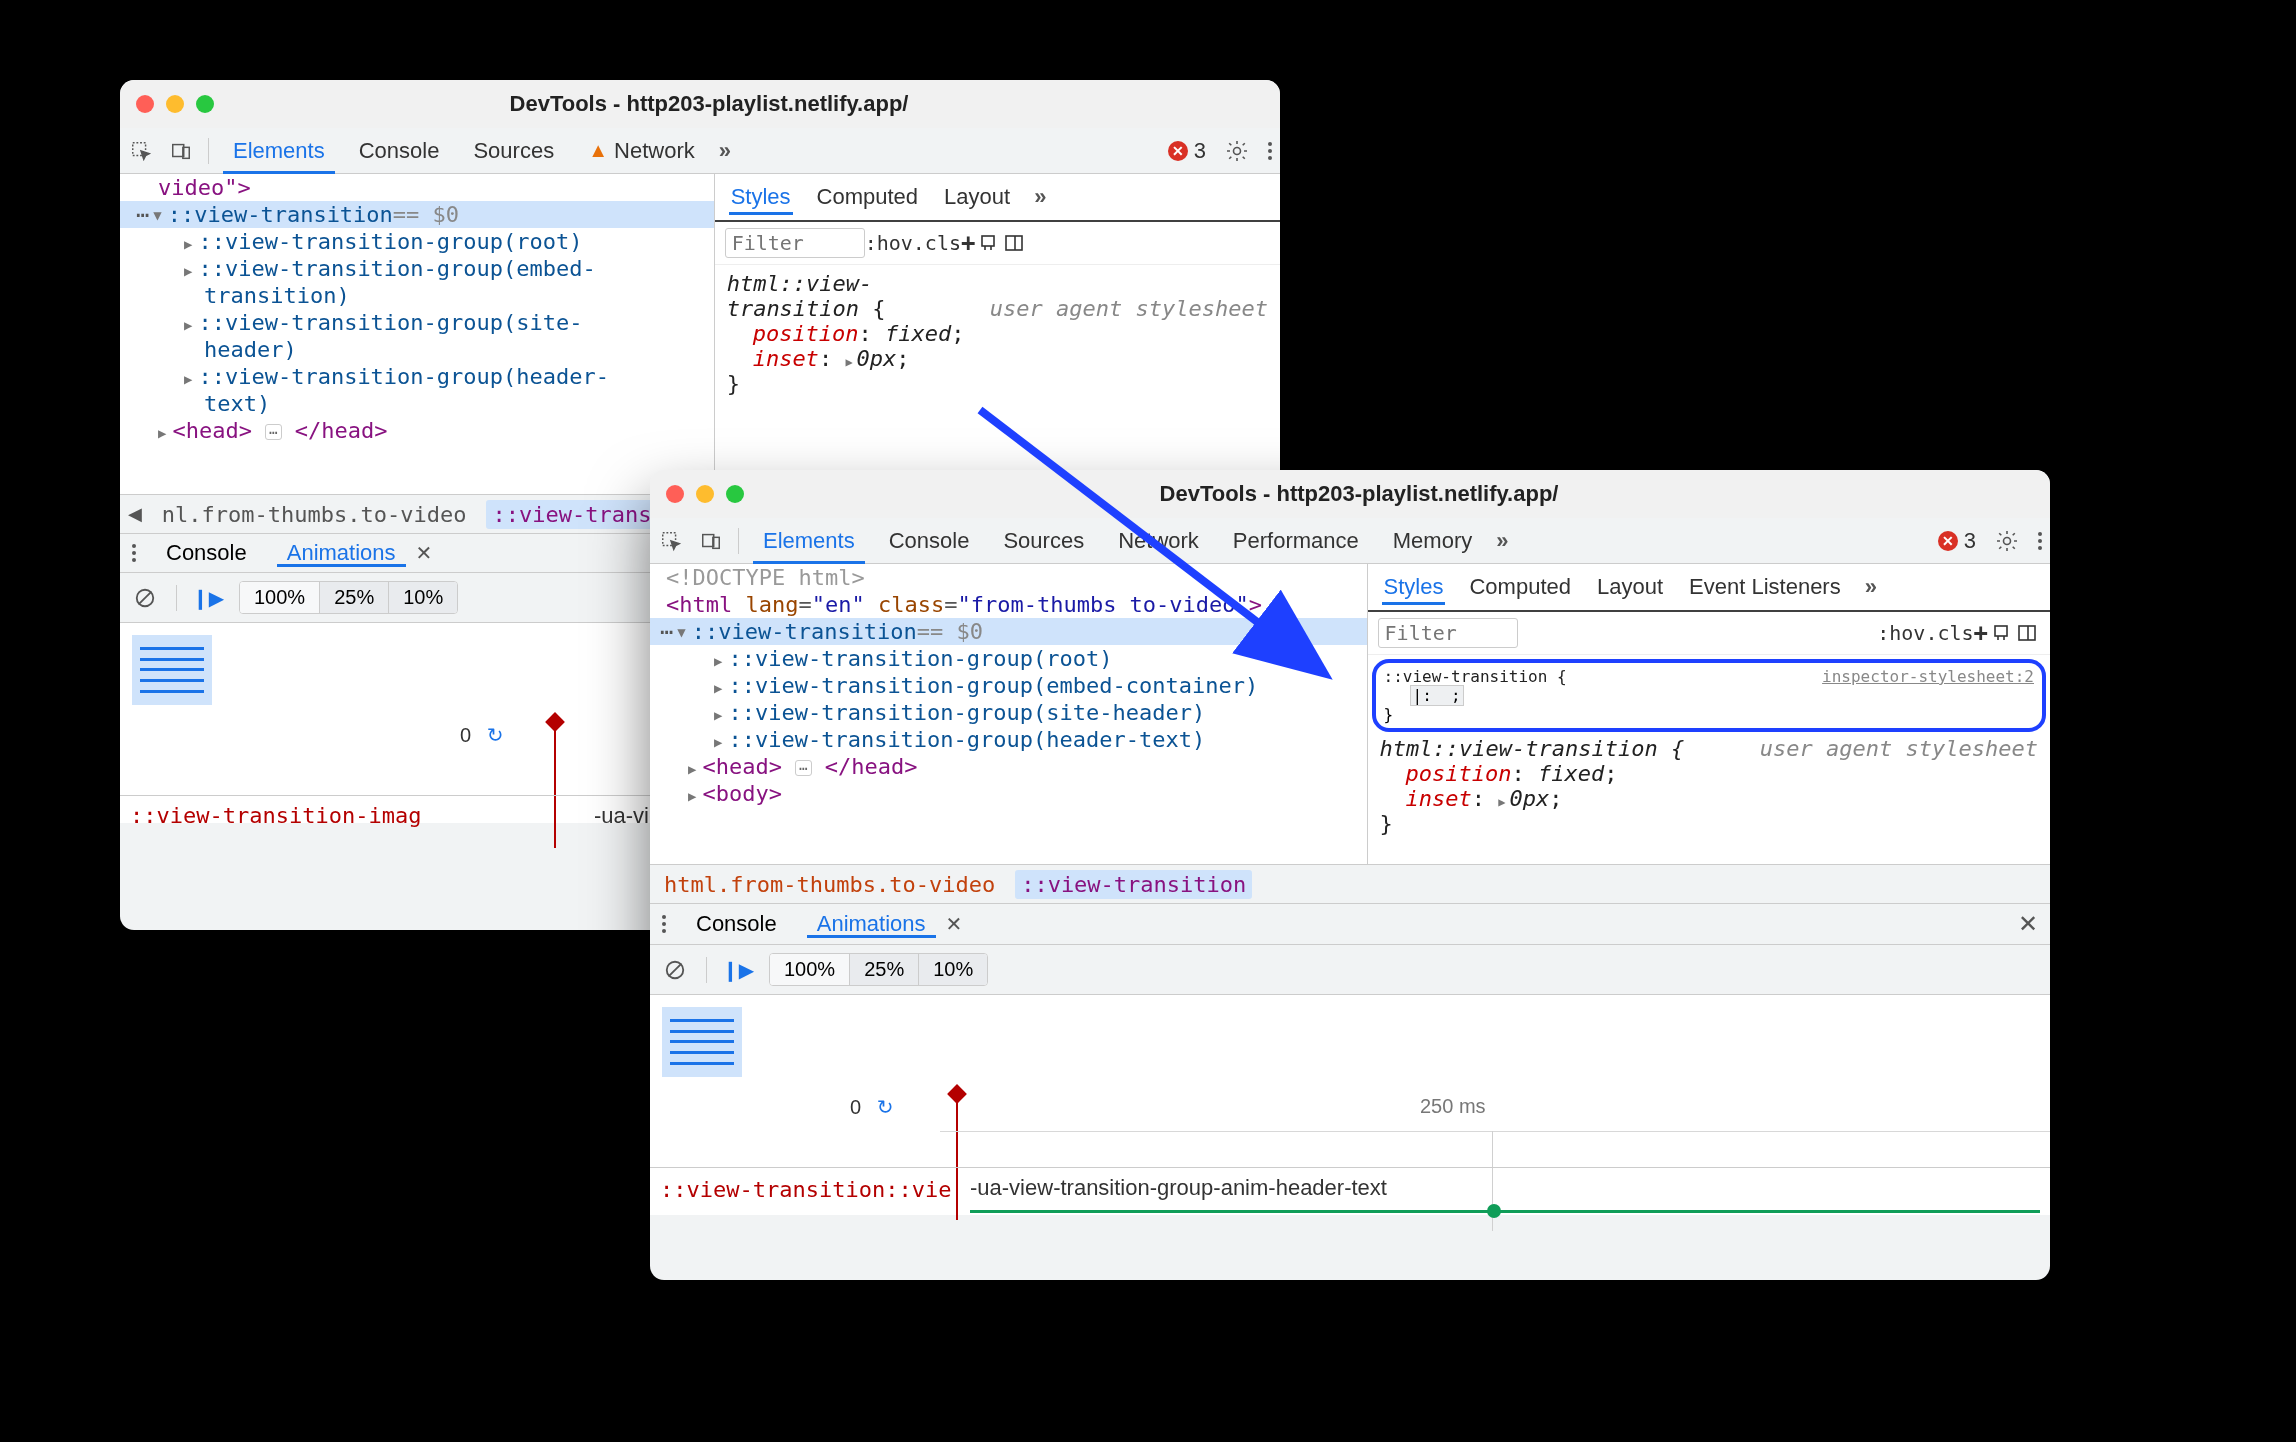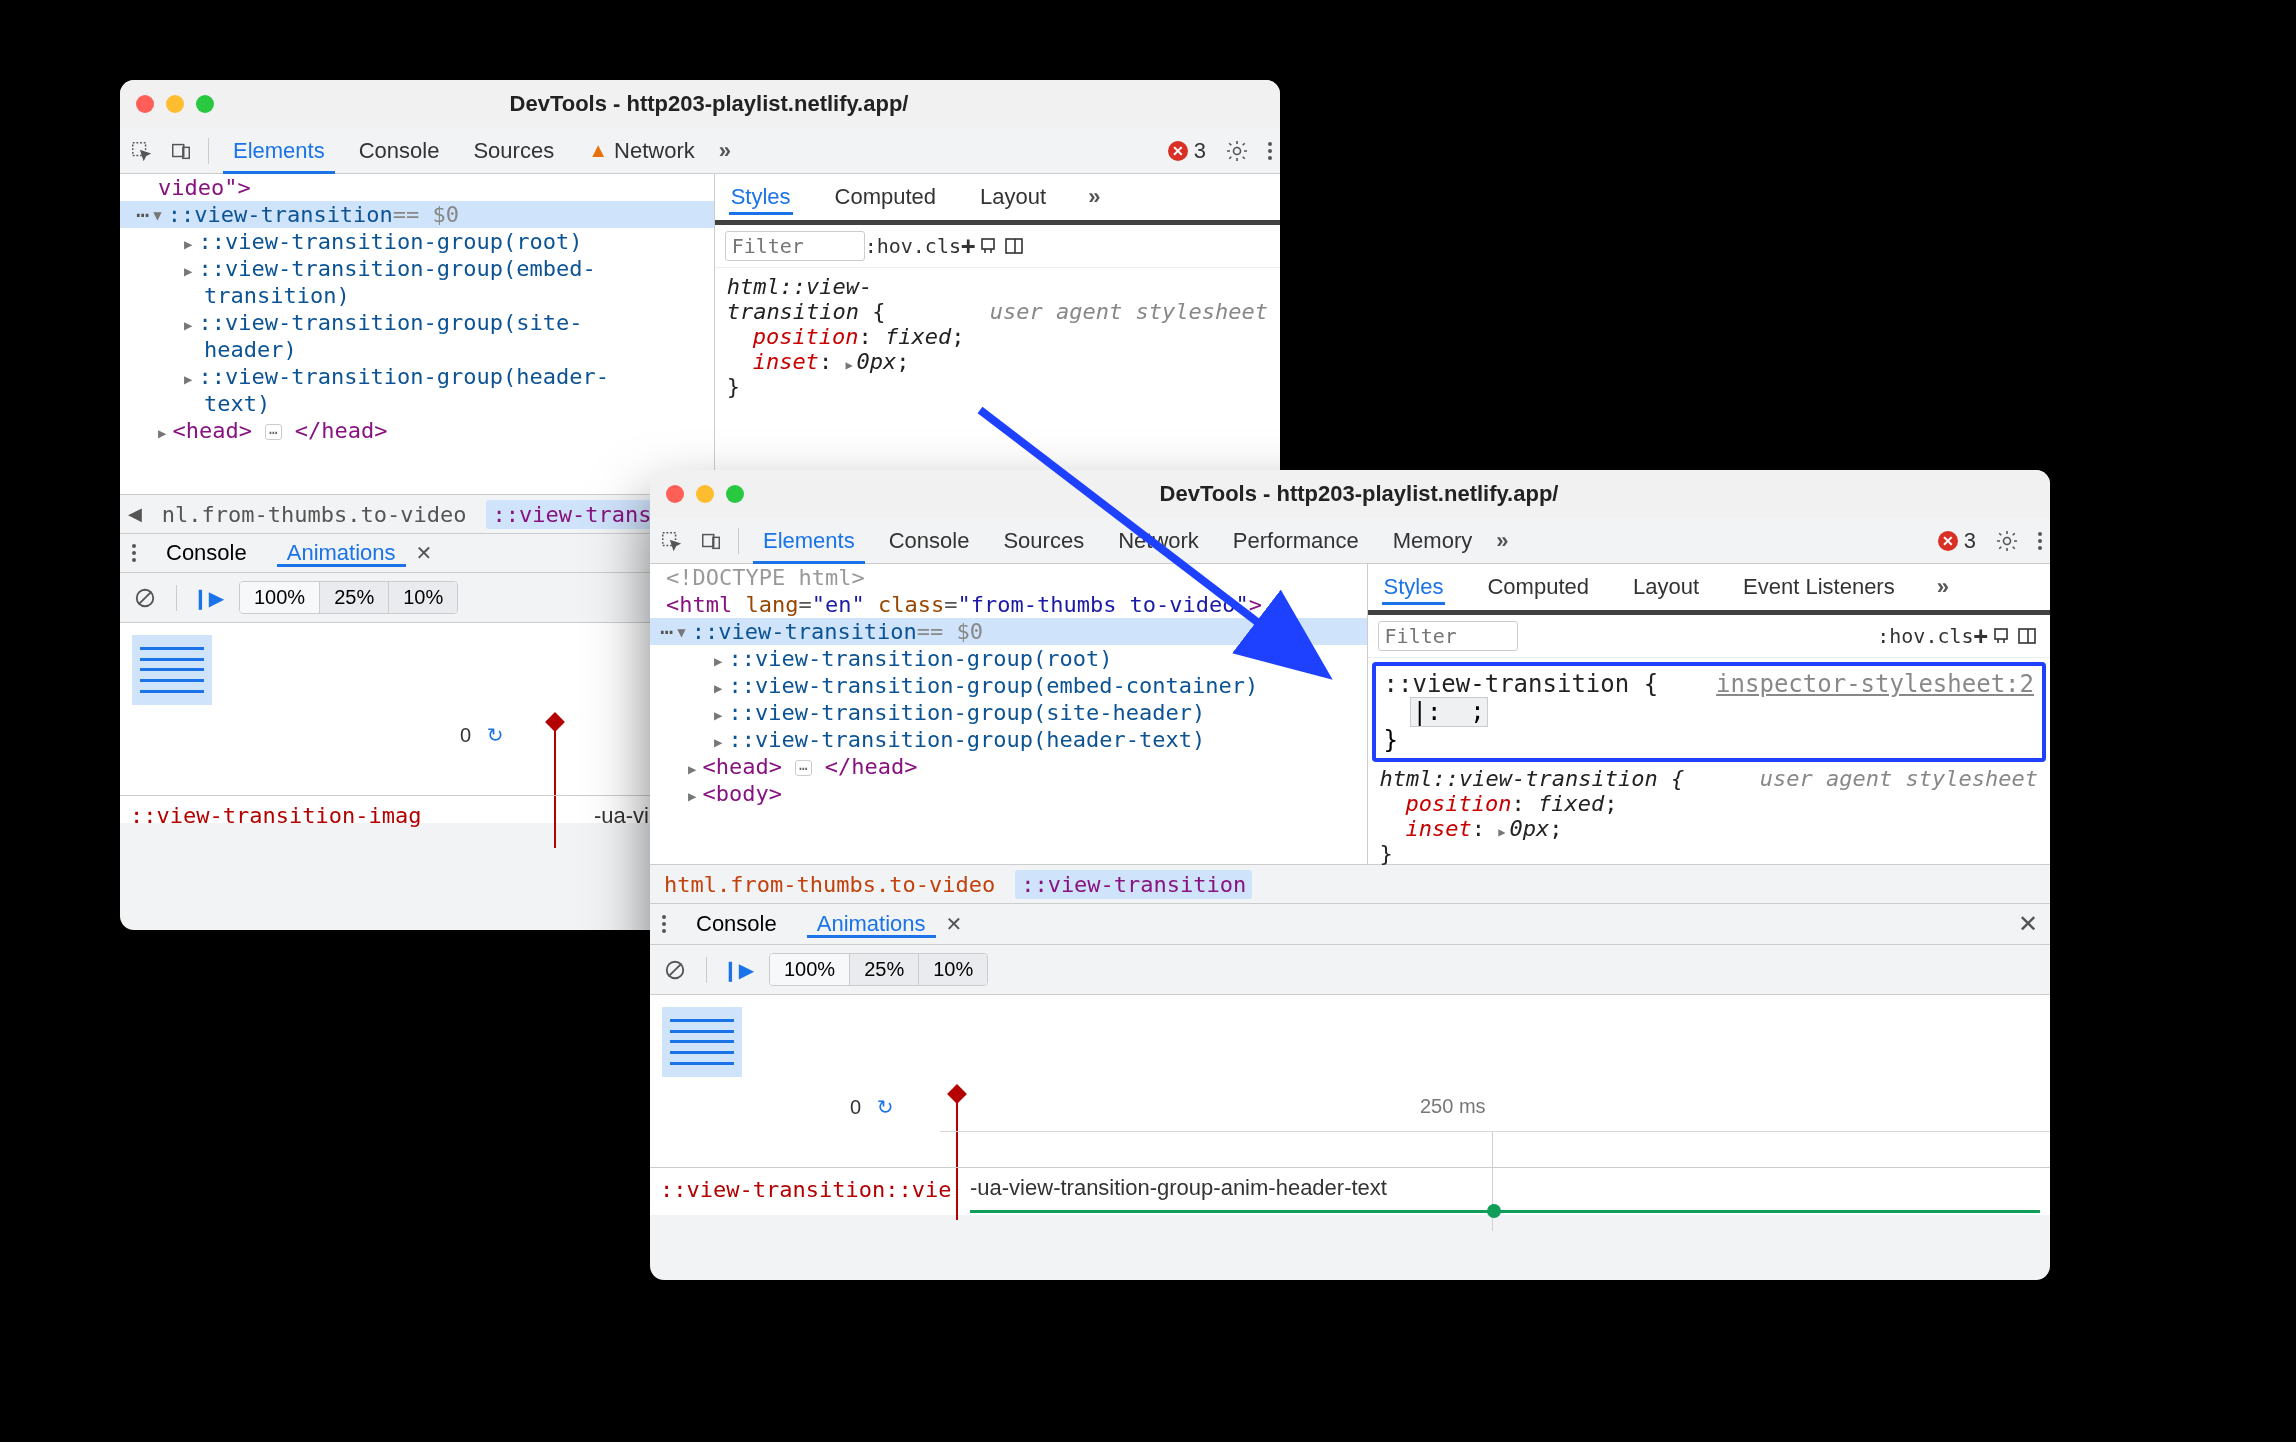--- a/index.html
+++ b/index.html
@@ -72,33 +72,33 @@
   .tri { color:#777; font-size:14px; padding-right:6px; display:inline-block; }
   .purple { color:#881280; }
   .attr { color:#994500; }
   .attrval { color:#1a1aa6; }
   .pseudo { color:#0b5394; }
   .eqdollar { color:#888; }
   .hellip { display:inline-flex; border:1px solid #ccc; border-radius:3px; padding:0 3px; font-size:14px; color:#666; vertical-align:middle; line-height:14px; }
   .ellipsis-left { position:absolute; left:2px; color:#555; }
 
   .styles-panel { flex:1; background:#fff; position:relative; display:flex; flex-direction:column; }
-  .styles-tabs { display:flex; align-items:center; gap:40px; padding: 6px 14px; border-bottom:5px solid #404040; font-size:22px; color:#333; }
+  .styles-tabs { display:flex; align-items:center; gap:22px; padding: 6px 14px; border-bottom:2px solid #404040; font-size:22px; color:#333; }
   .styles-tabs .tab { padding:4px 2px; }
   .filter-row { display:flex; align-items:center; gap:0; padding:6px 10px; border-bottom:1px solid #eee; font-family:"Menlo",monospace; font-size:20px; }
   .filter-input { width:140px; padding:2px 6px; border:1px solid #ccc; border-radius:3px; font-family:"Menlo",monospace; font-size:20px; color:#888; background:#fff; }
   .tool { color:#333; font-family:"Menlo",monospace; }
   .css-block { font-family:"Menlo",monospace; font-size:22px; padding:6px 12px; position:relative; color:#222; }
   .css-sel { color:#222; }
   .css-source { float:right; color:#888; font-style:italic; }
   .css-source.u { text-decoration: underline; font-style:normal; }
   .css-prop { color:#c80000; padding-left:26px; }
   .css-val { color:#222; }
   .css-val .shorthand-tri { color:#777; font-size:12px; padding-right:4px; }
-  .highlight-box { border:4px solid #1e40ff; border-radius:4px; padding:4px 8px; margin:4px; font-family:"Menlo",monospace; font-size:24px; position:relative; }
+  .highlight-box { border:4px solid #1e40ff; border-radius:17px; padding:4px 8px; margin:4px; font-family:"Menlo",monospace; font-size:16px; position:relative; }
   .cursor-pipe { color:#000; }
 
   .crumbs { display:flex; align-items:center; background:#f1f3f4; border-top:1px solid #ccc; border-bottom:1px solid #ccc; height:40px; padding:0 8px; gap:14px; font-size:22px; }
   .crumb { color:#555; font-family:"Menlo",monospace; padding:2px 6px; }
   .crumb.sel { background:#cfe3fb; color:#881280; border-radius:3px; }
   .crumb.purple { color:#c2410c; }
   .crumbs .arrow { color:#555; font-size:18px; }
 
   .drawer-tabs { display:flex; align-items:center; gap:20px; padding:6px 12px; border-bottom:1px solid #ccc; background:#f1f3f4; }
   .drawer-tabs .close-x { margin-left:-10px; color:#555; font-size:20px; }

